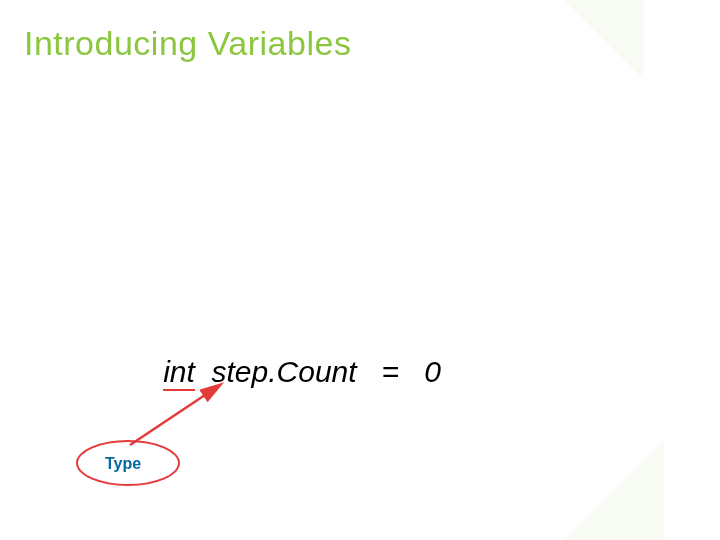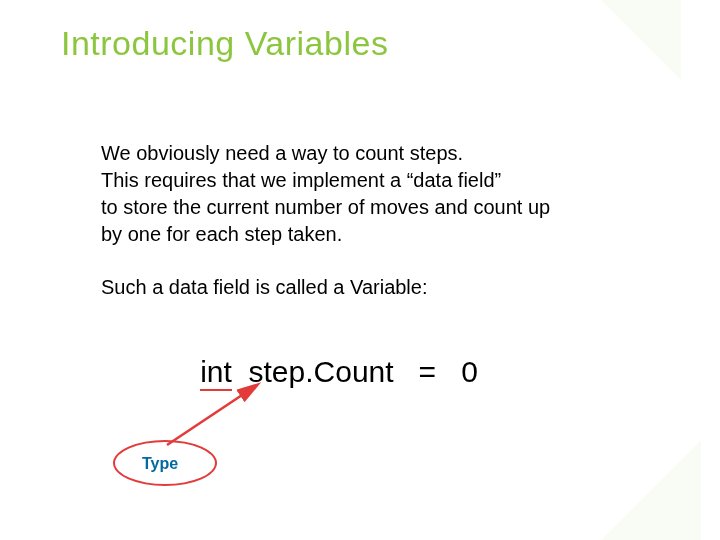--- a/index.html
+++ b/index.html
@@ -9,21 +9,20 @@
     height: 540px;
     background: #fff;
     font-family: Verdana, Geneva, sans-serif;
     position: relative;
     overflow: hidden;
   }
   .slide {
     position: relative;
     width: 604px;
     height: 540px;
-    margin-left: 37px;
   }
   .title {
     position: absolute;
     left: 24px;
     top: 24px;
     font-size: 34px;
     color: #8cc63f;
     font-weight: 400;
     letter-spacing: 0.5px;
   }
@@ -38,20 +37,21 @@
   }
   .body-text p { margin: 0 0 26px 0; }
   .decl {
     position: absolute;
     left: 0; right: 0;
     top: 355px;
     text-align: center;
     font-size: 30px;
     color: #000;
     white-space: nowrap;
+    font-style: italic;
   }
   .decl .kw {
     color: #000;
     border-bottom: 2px solid #e33a3a;
     padding-bottom: 1px;
   }
   .type-label {
     position: absolute;
     left: 105px;
     top: 455px;
@@ -100,27 +100,20 @@
 </head>
 <body>
 
 <div class="slide">
 
   <div class="tri1"></div>
   <div class="tri2"></div>
 
   <div class="title">Introducing Variables</div>
 
-  <div class="body-text">
-    <p style="white-space: pre-line;">We obviously need a way to count steps.
-This requires that we implement a “data field”
-to store the current number of moves and count up
-by one for each step taken.</p>
-    <p>Such a data field is called a Variable:</p>
-  </div>
 
   <div class="decl">
     <span class="kw">int</span>&nbsp;&nbsp;<span>step.Count</span>&nbsp;&nbsp;&nbsp;<span>=</span>&nbsp;&nbsp;&nbsp;<span>0</span>
   </div>
 
   <svg class="arrow-svg" viewBox="0 0 120 80">
     <defs>
       <marker id="ah" markerWidth="10" markerHeight="10" refX="8" refY="3" orient="auto">
         <path d="M0,0 L10,3 L0,6 Z" fill="#e33a3a"></path>
       </marker>

